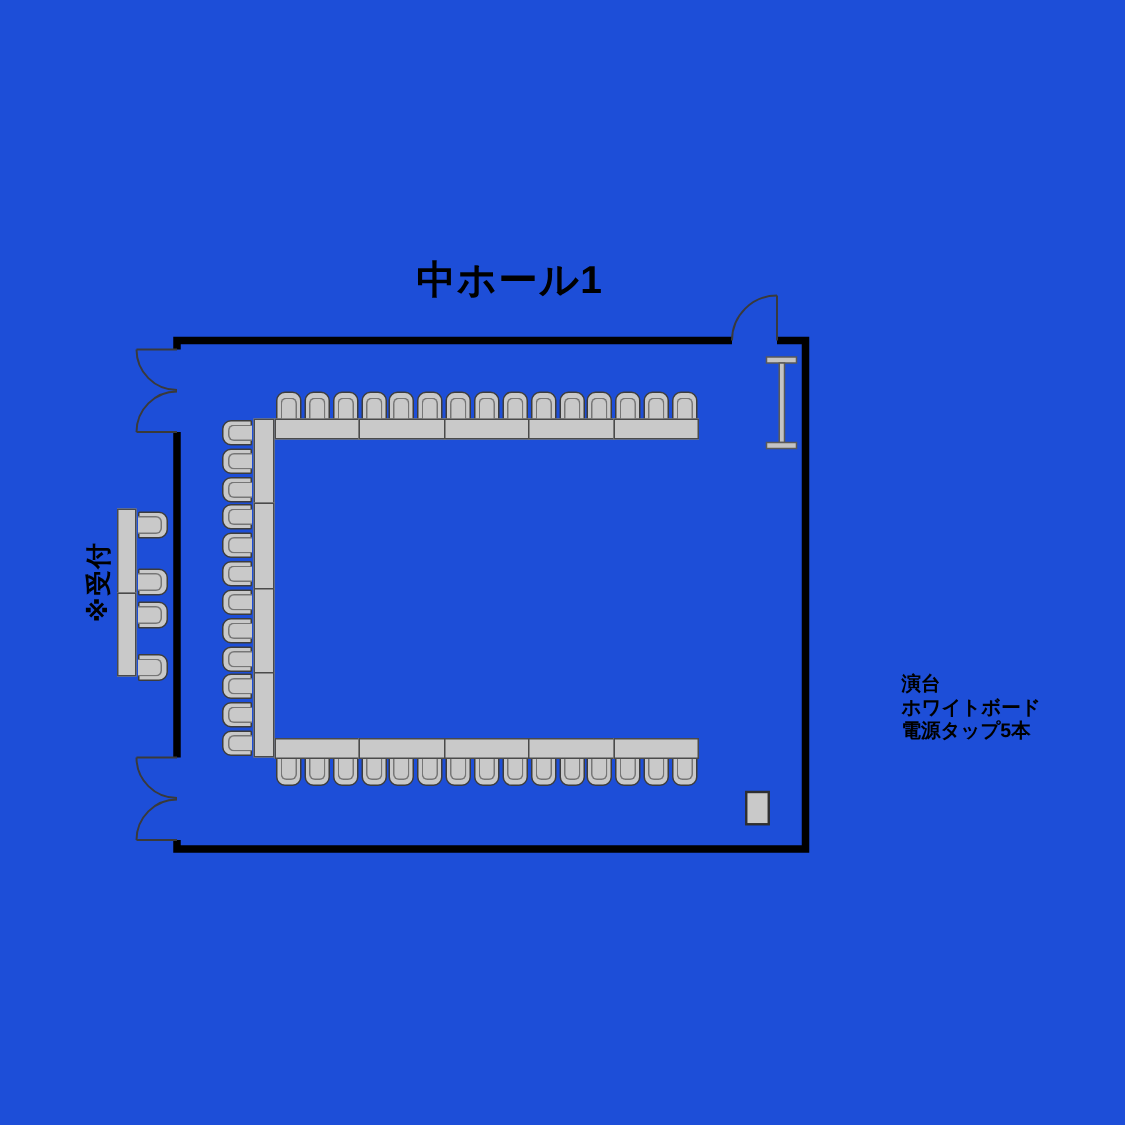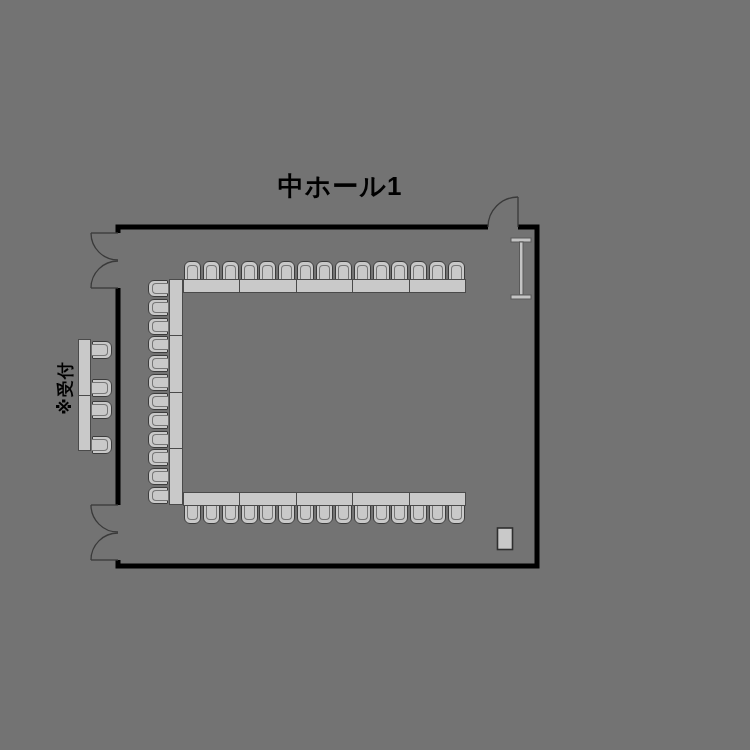--- a/index.html
+++ b/index.html
@@ -1,18 +1,18 @@
 <!DOCTYPE html>
 <html><head>
 <meta charset="utf-8">
 <style>
   html,body{margin:0;padding:0;background:#ffffff;}
   *{box-sizing:border-box;}
   #plan{
-    position:relative;width:750px;height:750px;background:#737373;
+    position:relative;width:750px;height:750px;background:#1d4ed8;
     font-family:"Liberation Sans","DejaVu Sans",sans-serif;overflow:hidden;
   }
   #wallsvg{position:absolute;left:0;top:0;z-index:0;}
   .page-title{
     position:absolute;left:190px;top:169px;width:300px;height:34px;
     text-align:center;font-size:26px;font-weight:bold;color:#000;letter-spacing:1px;
   }
   .reception-label{
     position:absolute;left:15px;top:377px;width:100px;height:22px;
     transform:rotate(-90deg);transform-origin:50% 50%;
@@ -71,20 +71,25 @@
       <rect x="511" y="295" width="20" height="4"></rect>
     </g>
 
     <rect x="497.5" y="528" width="15" height="21.5" fill="#c9c9c9" stroke="#2f2f2f" stroke-width="1.6"></rect>
   </svg>
 
   <div class="page-title">中ホール1</div>
 
   <div class="reception-label">※受付</div>
 
+  <div class="notes">
+    <div>演台</div>
+    <div>ホワイトボード</div>
+    <div>電源タップ5本</div>
+  </div>
 
 <div class="table-band" style="left: 183px; top: 279px; width: 283px; height: 14px; flex-direction: row;">
       <div class="table-segment"></div>
       <div class="table-segment" style="margin-left: -1px;"></div>
       <div class="table-segment" style="margin-left: -1px;"></div>
       <div class="table-segment" style="margin-left: -1px;"></div>
       <div class="table-segment" style="margin-left: -1px;"></div>
     </div>
     <div class="table-band" style="left: 183px; top: 492px; width: 283px; height: 14px; flex-direction: row;">
       <div class="table-segment"></div>

